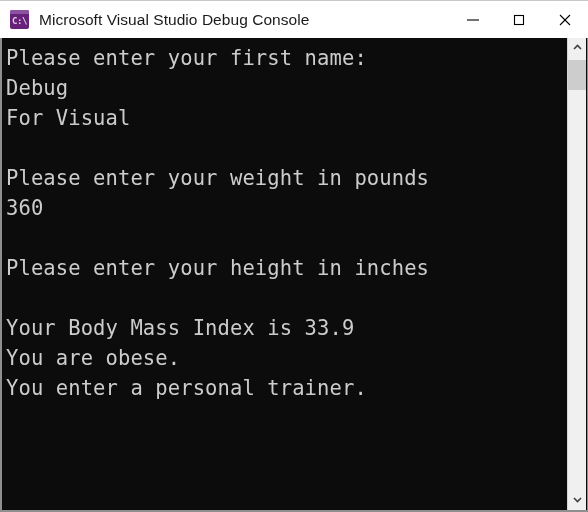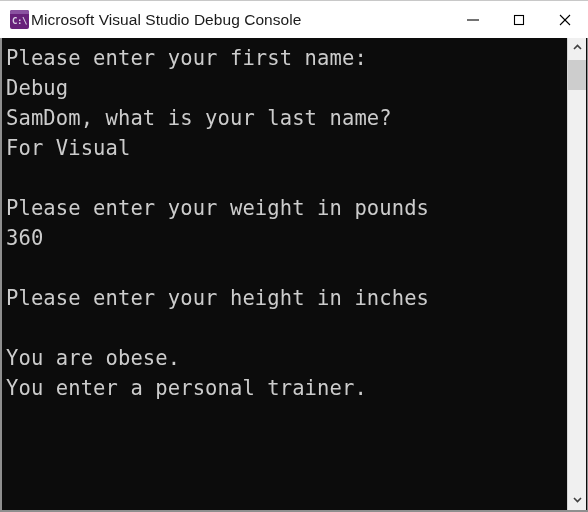--- a/index.html
+++ b/index.html
@@ -65,21 +65,21 @@
     line-height: 16px;
     text-align: center;
     color: #dcd2e6;
     font-family: "DejaVu Sans Mono", monospace;
     font-size: 9px;
     font-weight: bold;
     letter-spacing: -0.5px;
   }
 
   #title-text {
-    margin-left: 2px;
+    margin-left: 10px;
     font-size: 15.5px;
     color: #1a1a1a;
     white-space: nowrap;
     flex: 1 1 auto;
     letter-spacing: 0.05px;
   }
 
   .caption-btn {
     width: 46px;
     height: 37px;
@@ -206,28 +206,28 @@
         </svg>
       </span>
     </div>
   </div>
 
   <div id="console-area">
 
     <div id="console-text">
         <div class="cline">Please enter your first name:</div>
         <div class="cline">Debug</div>
-        <div class="cline">SamDom, what is your last name?</div>
         <div class="cline">For Visual</div>
         <div class="cline blank"> </div>
         <div class="cline">Please enter your weight in pounds</div>
         <div class="cline">360</div>
         <div class="cline blank"> </div>
         <div class="cline">Please enter your height in inches</div>
         <div class="cline blank"> </div>
+        <div class="cline">Your Body Mass Index is 33.9</div>
         <div class="cline">You are obese.</div>
         <div class="cline">You enter a personal trainer.</div>
       </div>
 
     <div id="scrollbar">
       <div id="sb-track"></div>
       <div class="sb-arrow" id="sb-up">
         <span>
           <svg width="11" height="11" viewBox="0 0 11 11">
             <polyline points="2,7 5.5,3.5 9,7" fill="none" stroke="#404040" stroke-width="1.6"></polyline>

